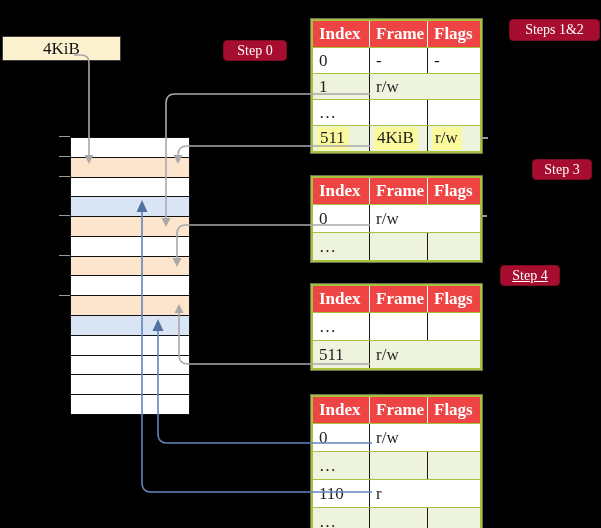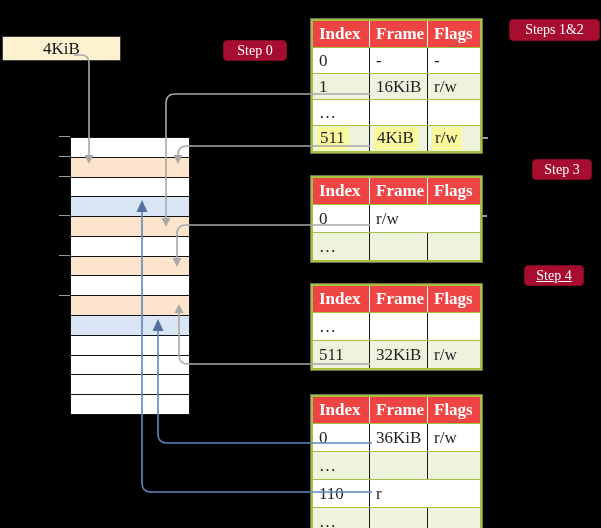--- a/index.html
+++ b/index.html
@@ -16,21 +16,21 @@
   }
   
   .badge{
     position:absolute;background:#a60d2f;border:1px solid #7c0b24;border-radius:4px;
     color:#fff;font-size:14px;display:flex;align-items:center;justify-content:center;
     line-height:1;
   }
   .b-step0 {left:189px;top:40px;width:62px;height:19px;margin-left:34px;}
   .b-steps12{left:509px;top:19px;width:89px;height:20px;}
   .b-step3 {left:521px;top:159px;width:58px;height:19px;margin-left:11px;}
-  .b-step4 {left:524px;top:265px;width:58px;height:19px;text-decoration:underline;}
+  .b-step4 {left:500px;top:265px;width:58px;height:19px;text-decoration:underline;}
   
   .memstack{
     position:absolute;left:70px;top:137px;width:120px;height:278px;
     border:1px solid #111;box-sizing:border-box;
     display:flex;flex-direction:column;
   }
   .mrow{flex:1;border-bottom:1px solid #111;}
   .mrow:last-child{border-bottom:none;}
   .mrow.white{background:#ffffff;}
   .mrow.peach{background:#fce5cc;}
@@ -108,23 +108,20 @@
           <span>-</span>
         </div>
         <div class="tcell bcell c2">
           <span>-</span>
         </div>
       </div>
       <div class="trow tbody-row alt">
         <div class="tcell bcell c0">
           <span>1</span>
         </div>
-        <div class="tcell bcell c1">
-          <span>16KiB</span>
-        </div>
         <div class="tcell bcell c2">
           <span>r/w</span>
         </div>
       </div>
       <div class="trow tbody-row plain">
         <div class="tcell bcell c0">
           <span>…</span>
         </div>
         <div class="tcell bcell c1"></div>
         <div class="tcell bcell c2"></div>
@@ -173,40 +170,34 @@
         <div class="tcell bcell c0">
           <span>…</span>
         </div>
         <div class="tcell bcell c1"></div>
         <div class="tcell bcell c2"></div>
       </div>
       <div class="trow tbody-row alt">
         <div class="tcell bcell c0">
           <span>511</span>
         </div>
-        <div class="tcell bcell c1">
-          <span>32KiB</span>
-        </div>
         <div class="tcell bcell c2">
           <span>r/w</span>
         </div>
       </div>
     </div>
   <div class="ptable pt4">
       <div class="trow thead">
         <div class="tcell hcell c0">Index</div>
         <div class="tcell hcell c1">Frame</div>
         <div class="tcell hcell c2">Flags</div>
       </div>
       <div class="trow tbody-row plain">
         <div class="tcell bcell c0">
           <span>0</span>
-        </div>
-        <div class="tcell bcell c1">
-          <span>36KiB</span>
         </div>
         <div class="tcell bcell c2">
           <span>r/w</span>
         </div>
       </div>
       <div class="trow tbody-row alt">
         <div class="tcell bcell c0">
           <span>…</span>
         </div>
         <div class="tcell bcell c1"></div>

